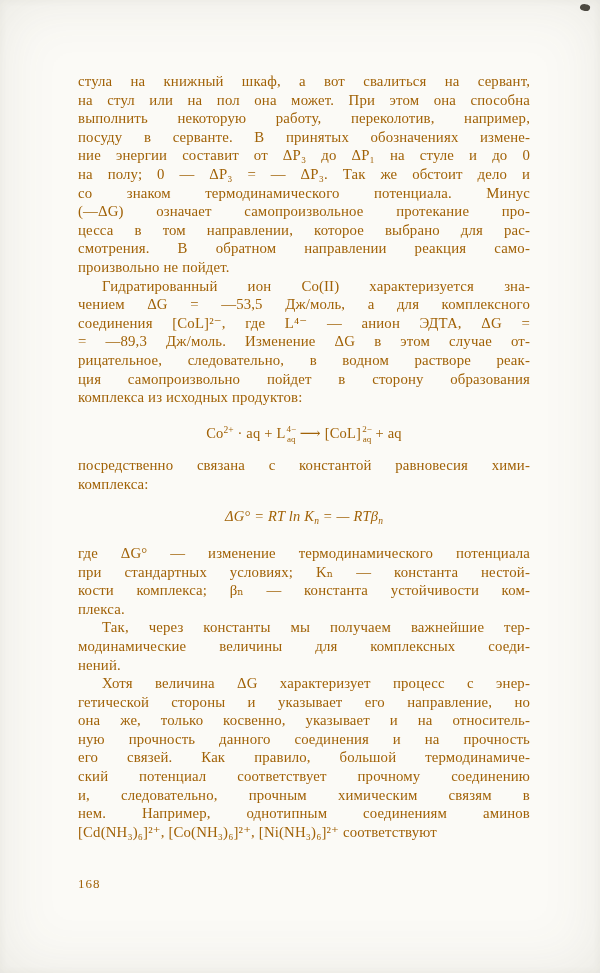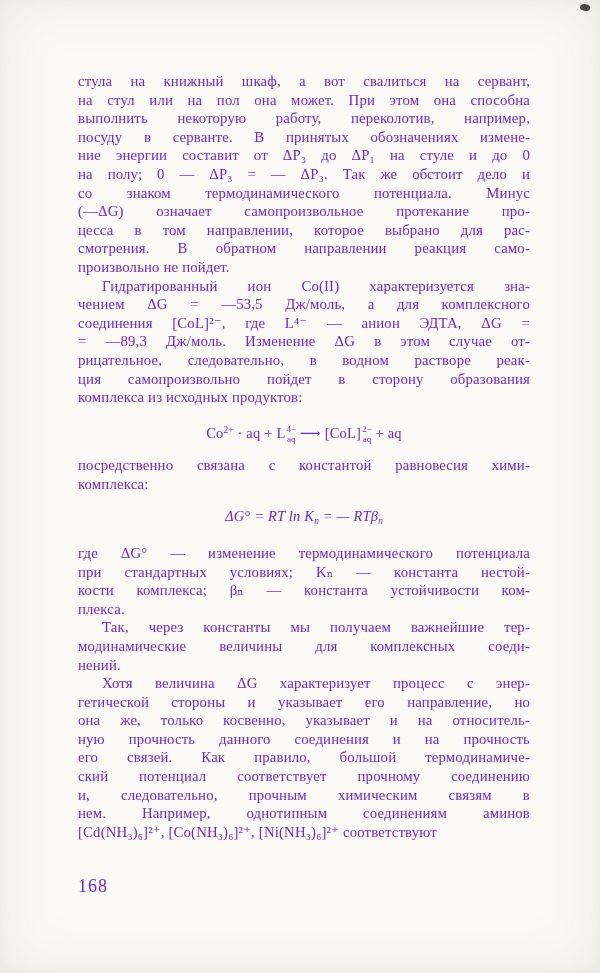--- a/index.html
+++ b/index.html
@@ -81,28 +81,28 @@
     text-align: left;
     padding-left: 1px;
     letter-spacing: 0;
   }
   .formula .supsub span { display: block; }
 
   .page-number {
     position: absolute;
     left: 78px;
     top: 876px;
-    font-size: 18px;
+    font-size: 13px;
     letter-spacing: 1px;
   }
 </style>
 </head>
 <body>
 
-<div class="page" style="background-color: rgb(251, 250, 246); color: #6d28d9;">
+<div class="page" style="background-color: rgb(251, 250, 246); color: #a16207;">
   <div class="scan-speck"></div>
   <div class="text-block">
       <div class="paragraph">
         <div class="line">стула на книжный шкаф, а вот свалиться на сервант,</div>
         <div class="line">на стул или на пол она может. При этом она способна</div>
         <div class="line">выполнить некоторую работу, переколотив, например,</div>
         <div class="line">посуду в серванте. В принятых обозначениях измене-</div>
         <div class="line">ние энергии составит от ΔP₃ до ΔP₁ на стуле и до 0</div>
         <div class="line">на полу; 0 — ΔP₃ = — ΔP₃. Так же обстоит дело и</div>
         <div class="line">со знаком термодинамического потенциала. Минус</div>

